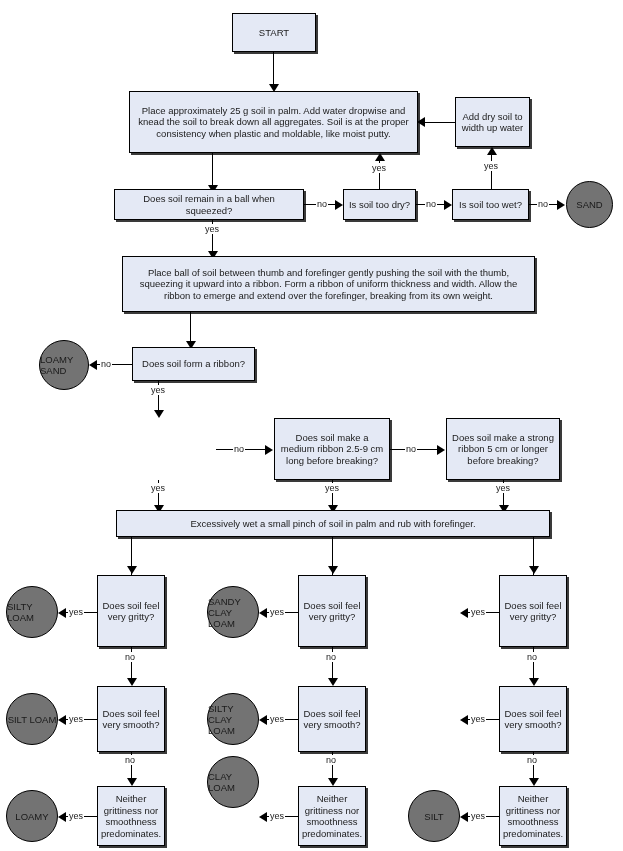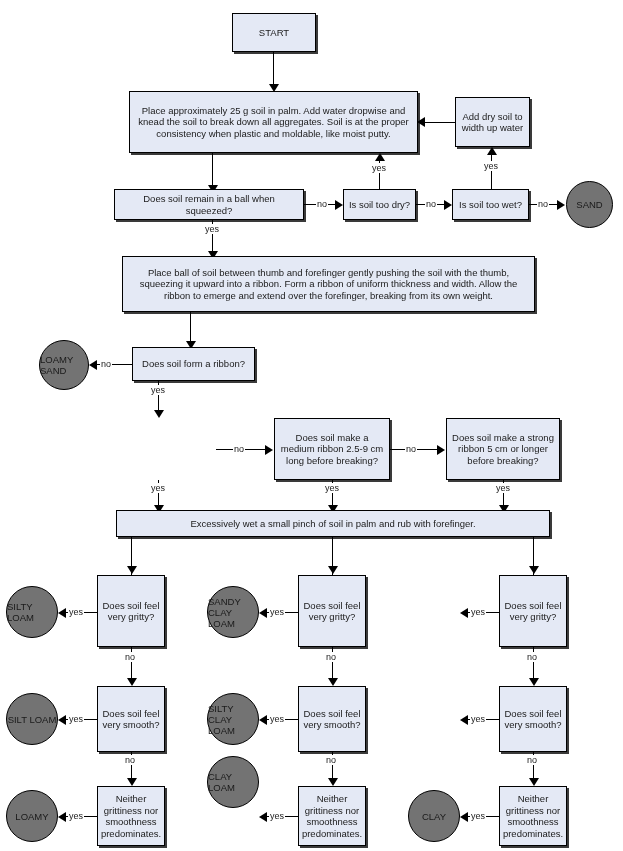--- a/index.html
+++ b/index.html
@@ -238,18 +238,18 @@
   <div class="node" style="left:499px;top:686px;width:68px;height:66px;">Does soil feel very smooth?</div>
   <div class="hline" style="left:468px;top:719px;width:31px;"></div>
   <div class="elabel" style="left:470px;top:714px;">yes</div>
   <div class="arrow-l" style="left:460px;top:715px;"></div>
 
   <div class="vline" style="left:533px;top:752px;height:29px;"></div>
   <div class="elabel" style="left:526px;top:755px;">no</div>
   <div class="arrow-d" style="left:529px;top:778px;"></div>
 
   <div class="node" style="left:499px;top:786px;width:68px;height:60px;">Neither grittiness nor smoothness predominates.</div>
-  <div class="terminal" style="left:408px;top:790px;width:52px;height:52px;">CLAY</div>
+  <div class="terminal" style="left:408px;top:790px;width:52px;height:52px;">SILT</div>
   <div class="hline" style="left:468px;top:816px;width:31px;"></div>
   <div class="elabel" style="left:470px;top:811px;">yes</div>
   <div class="arrow-l" style="left:460px;top:812px;"></div>
 
 </div>
 
 </body></html>

